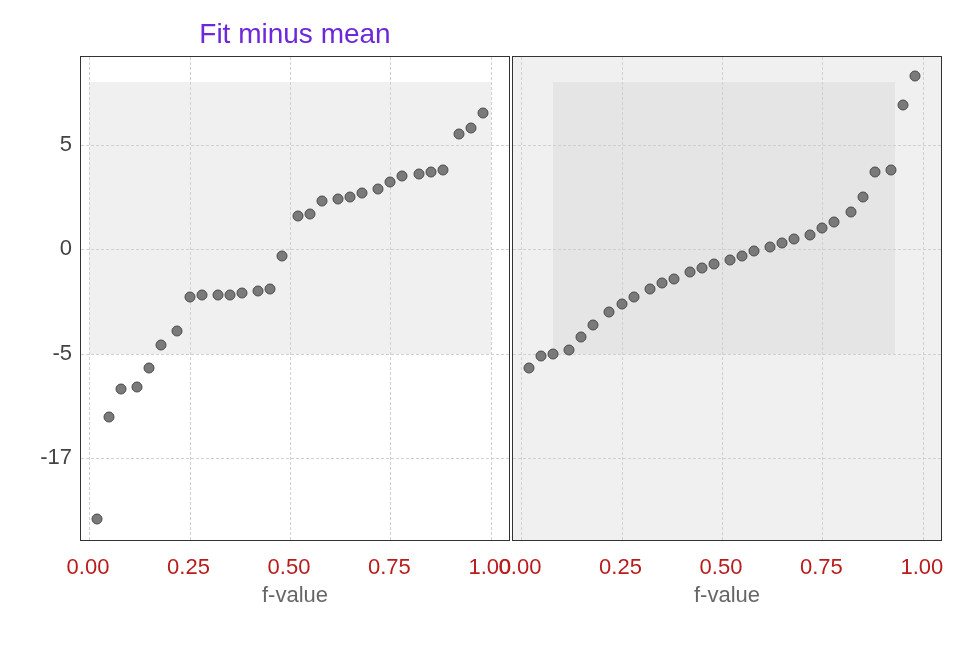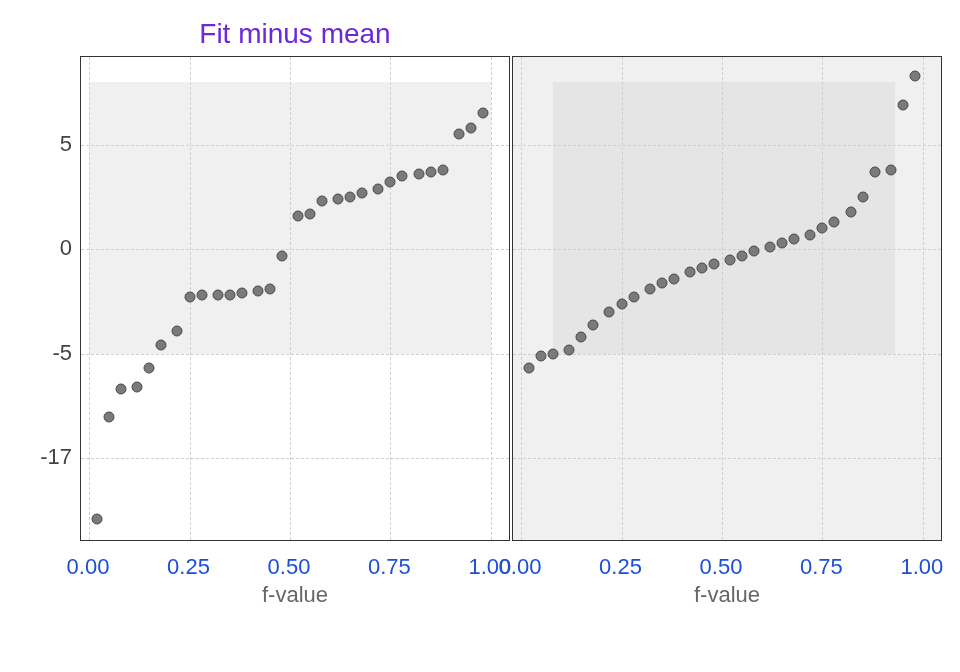--- a/index.html
+++ b/index.html
@@ -53,21 +53,21 @@
   .y-tick-label {
     position: absolute;
     color: #444444;
     font-size: 22px;
     text-align: right;
     width: 60px;
     transform: translateY(-50%);
   }
   .x-tick-label {
     position: absolute;
-    color: #1d4ed8;
+    color: #b91c1c;
     font-size: 22px;
     transform: translateX(-50%);
     white-space: nowrap;
     text-align: center;
   }
   .x-axis-title {
     position: absolute;
     color: #666666;
     font-size: 22px;
     transform: translateX(-50%);

